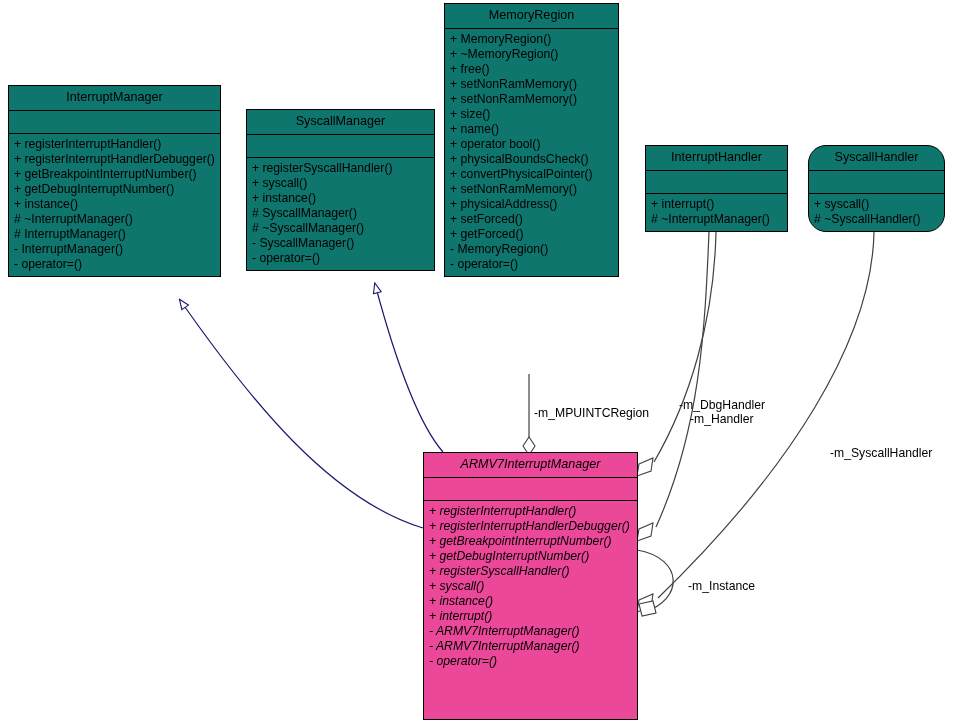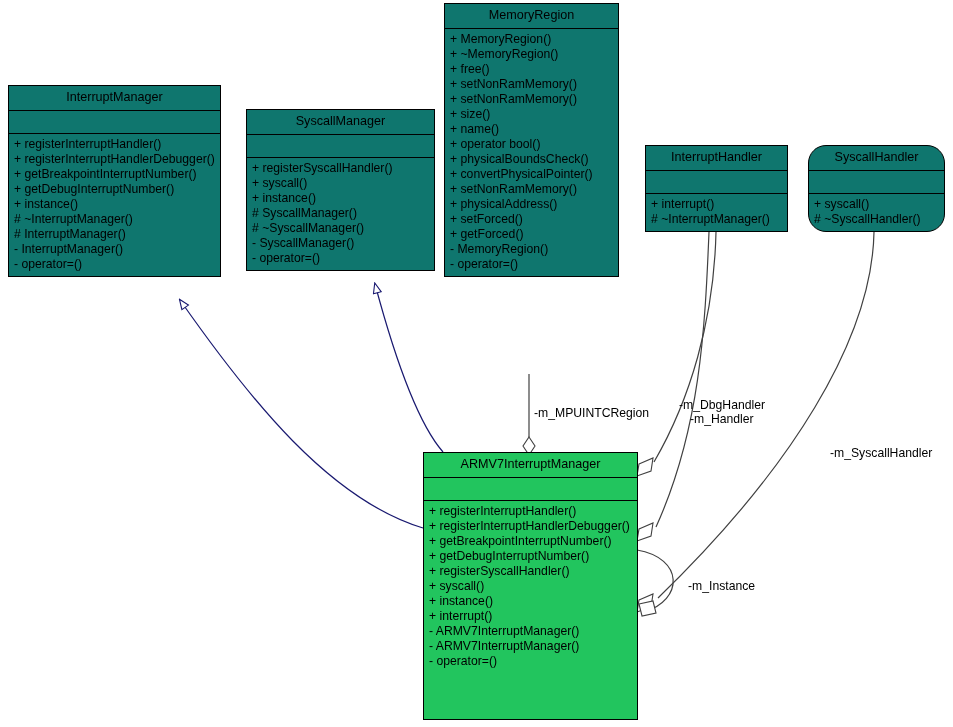--- a/index.html
+++ b/index.html
@@ -14,21 +14,21 @@
   .edges{position:absolute;left:0;top:0;width:953px;height:727px;pointer-events:none;}
   .cls{
     position:absolute;
     box-sizing:border-box;
     border:1px solid #000000;
     background:#0f766e;
     font-size:12.2px;
     line-height:15px;
     color:#000000;
   }
-  .cls.selected{background:#22c55e;}
+  .cls.selected{background:#ec4899;font-style:italic;}
   .cls .title{
     text-align:center;
     padding:4px 4px 5px 4px;
     border-bottom:1px solid #000000;
     font-size:12.6px;
     white-space:nowrap;
   }
   .cls .attrs{
     border-bottom:1px solid #000000;
     padding:2px 5px 2px 5px;

